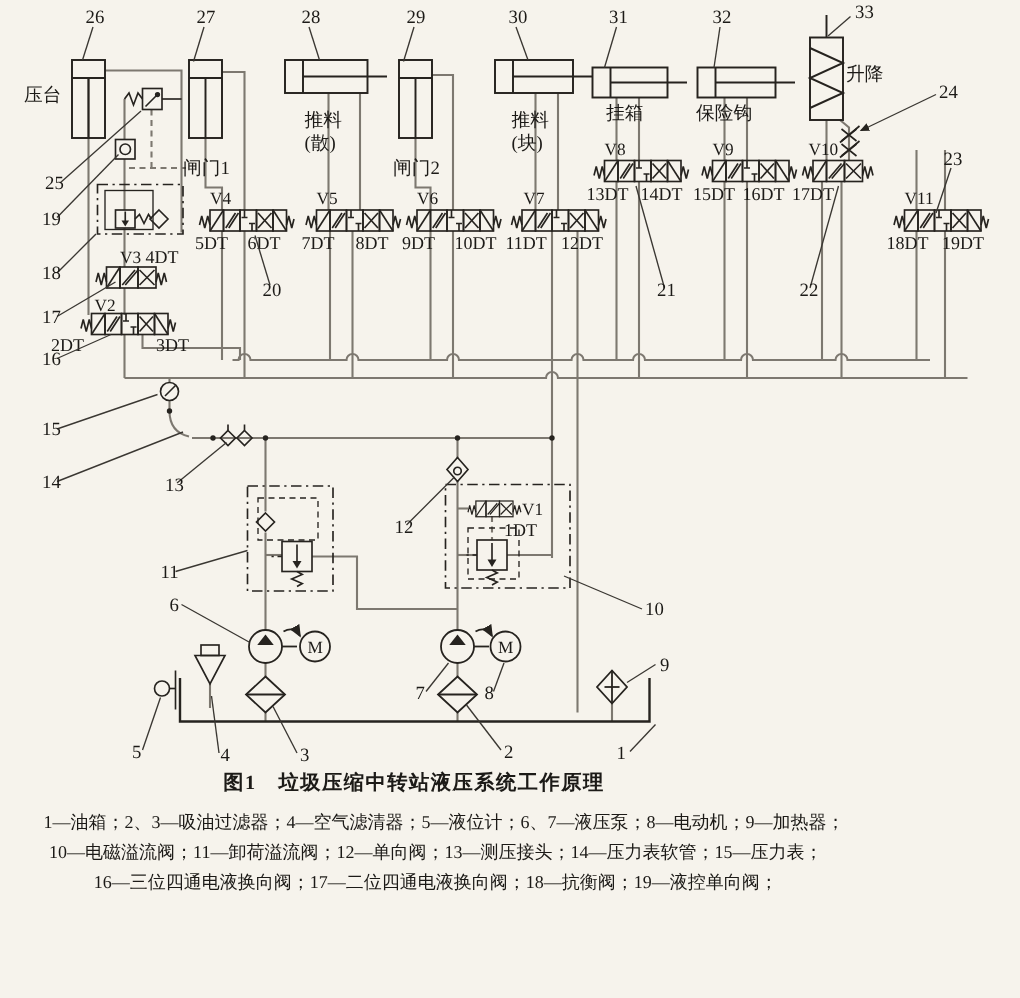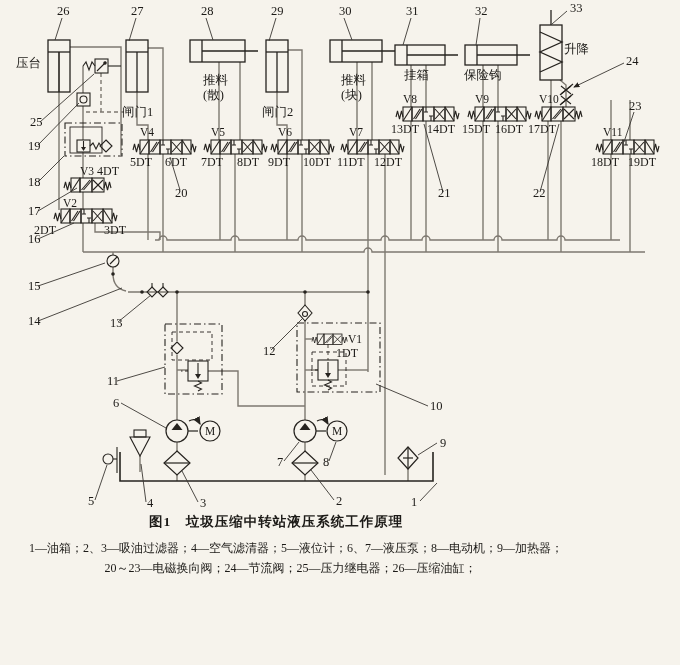--- a/index.html
+++ b/index.html
@@ -428,15 +428,16 @@
     <text class="num" x="339" y="15">30</text>
     <text class="num" x="406" y="15">31</text>
     <text class="num" x="475" y="15">32</text>
     <text class="num" x="570" y="12">33</text>
   </g>
 </svg>
 
 <div class="cap">
   <div class="cap-title">图1　垃圾压缩中转站液压系统工作原理</div>
   <div class="cap-line">1—油箱；2、3—吸油过滤器；4—空气滤清器；5—液位计；6、7—液压泵；8—电动机；9—加热器；</div>
-  <div class="cap-line">20～23—电磁换向阀；24—节流阀；25—压力继电器；26—压缩油缸；</div>
+  <div class="cap-line">10—电磁溢流阀；11—卸荷溢流阀；12—单向阀；13—测压接头；14—压力表软管；15—压力表；</div>
+  <div class="cap-line">16—三位四通电液换向阀；17—二位四通电液换向阀；18—抗衡阀；19—液控单向阀；</div>
 </div>
 </div>
 
 </body></html>

